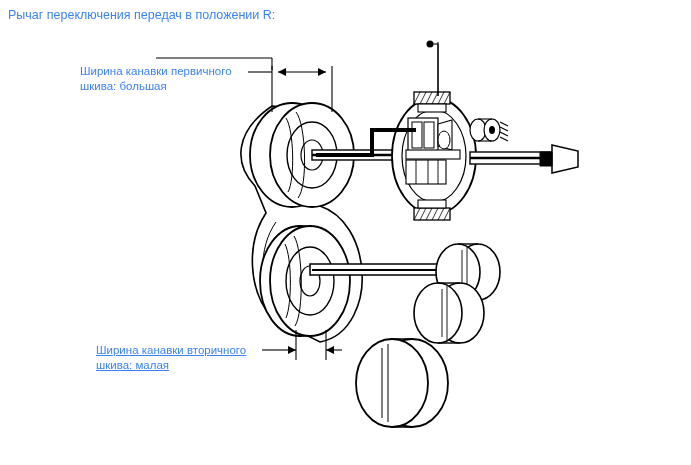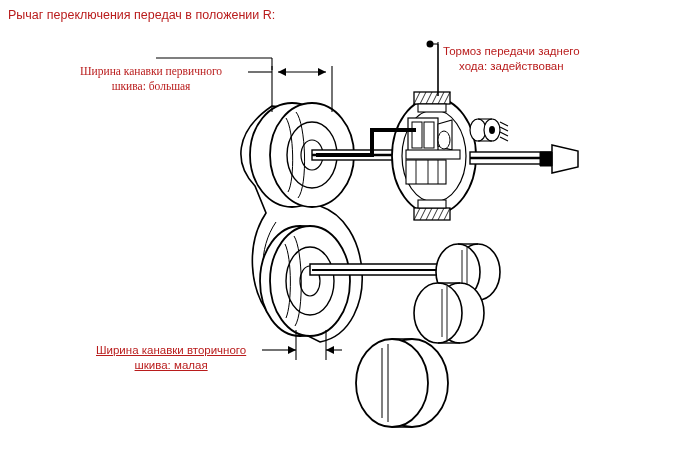--- a/index.html
+++ b/index.html
@@ -18,33 +18,31 @@
   #stage {
     position: absolute;
     left: 0; top: 0;
     width: 691px;
     height: 465px;
   }
   .label {
     position: absolute;
     font-size: 11.5px;
     line-height: 15px;
-    color: #b91c1c;
+    color: #3b82f6;
     white-space: pre;
-    text-align: center;
   }
   #title {
     left: 8px;
     top: 8px;
     font-size: 12.5px;
   }
   #lbl-primary {
     left: 80px;
     top: 64px;
-    font-family: Liberation Serif, serif;
   }
   #lbl-secondary {
     left: 96px;
     top: 343px;
     text-decoration: underline;
   }
   #lbl-brake {
     left: 443px;
     top: 44px;
   }
@@ -60,22 +58,20 @@
 <div id="stage">
 
   <div class="label" id="title">Рычаг переключения передач в положении R:</div>
 
   <div class="label" id="lbl-primary">Ширина канавки первичного
 шкива: большая</div>
 
   <div class="label" id="lbl-secondary">Ширина канавки вторичного
 шкива: малая</div>
 
-  <div class="label" id="lbl-brake">Тормоз передачи заднего
-хода: задействован</div>
 
   <svg width="691" height="465" viewBox="0 0 691 465">
 
     <g fill="none" stroke="#000000" stroke-width="1.6">
       <path d="M 272 106
                C 234 132, 234 164, 255 186
                L 266 213
                C 246 243, 248 290, 272 318
                L 320 342
                C 352 336, 364 300, 362 272

